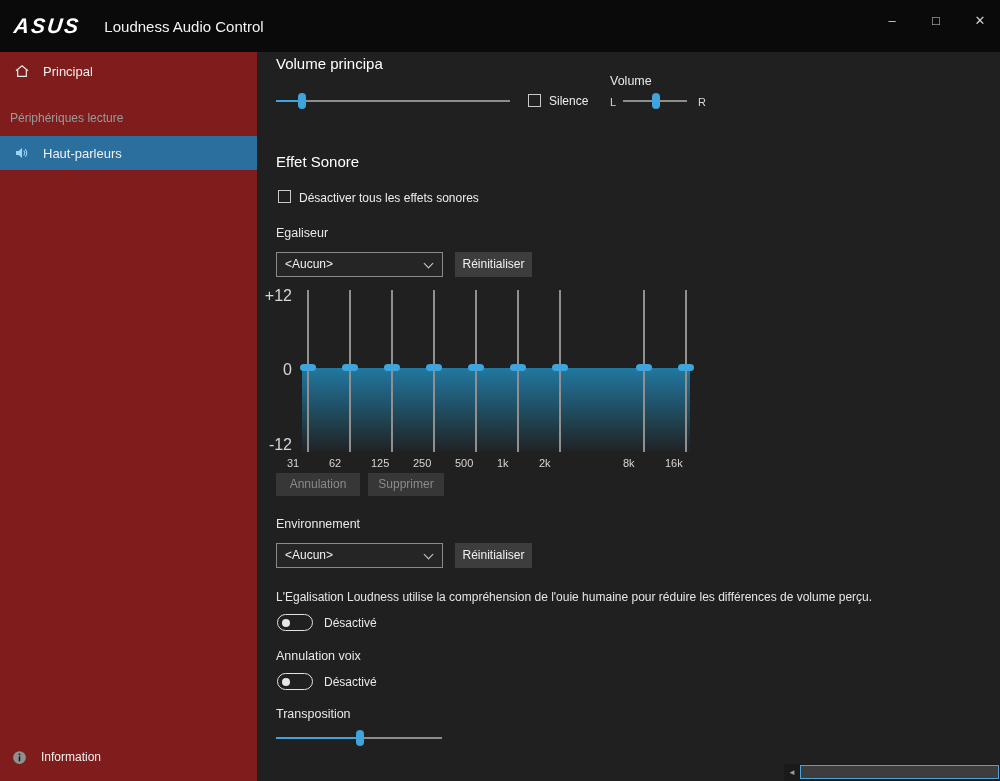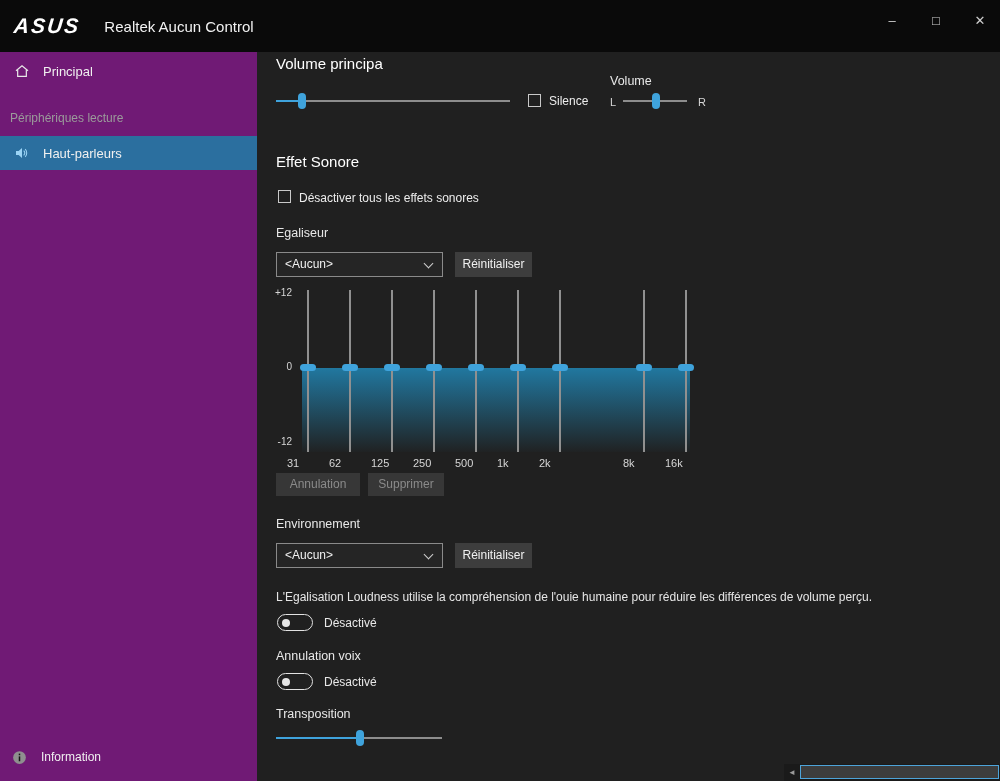--- a/index.html
+++ b/index.html
@@ -7,21 +7,21 @@
   .app { position:relative; width:1000px; height:781px; background:#202020; overflow:hidden; }
 
   
   .titlebar { position:absolute; left:0; top:0; width:1000px; height:52px; background:#0a0a0a; display:flex; align-items:center; }
   .logo { font-size:21px; font-weight:700; font-style:italic; letter-spacing:2px; color:#fff; margin:0 24px 0 14px; transform:skewX(-6deg); }
   .app-title { font-size:15px; color:#f2f2f2; }
   .win-controls { position:absolute; right:12px; top:0; height:40px; display:flex; align-items:center; gap:28px; }
   .win-btn { color:#cfcfcf; font-size:13px; width:16px; text-align:center; cursor:default; }
 
   
-  .sidebar { position:absolute; left:0; top:52px; width:257px; bottom:0; background:#701a75;text-align:center; }
+  .sidebar { position:absolute; left:0; top:52px; width:257px; bottom:0; background:#7f1d1d;text-align:center; }
   .side-item { position:absolute; left:0; width:257px; height:34px; display:flex; align-items:center; gap:13px; padding-left:13px; color:#f0f0f0; font-size:13px; cursor:default; }
   .side-item.selected { background:#2b6f9f; }
   .side-section { position:absolute; left:10px; top:59px; font-size:12px; color:#9b9b9b; }
   .icon16 { width:17px; height:17px; display:inline-flex; align-items:center; justify-content:center; }
 
   
   .content { position:absolute; left:257px; top:52px; right:0; bottom:0; background:#202020; }
   .h1 { position:absolute; font-size:15px; color:#ffffff; }
   .lbl { position:absolute; font-size:12.5px; color:#e8e8e8; }
   .small-lbl { position:absolute; font-size:11px; color:#d6d6d6; }
@@ -32,21 +32,21 @@
 
   .checkbox { position:absolute; width:13px; height:13px; border:1px solid #c9c9c9; background:transparent; }
   .check-label { position:absolute; font-size:12px; color:#ededed; }
 
   .dropdown { position:absolute; width:167px; height:25px; background:#252525; border:1px solid #8a8a8a; color:#f0f0f0; font-size:12px; line-height:23px; padding-left:8px; }
   .chev { position:absolute; right:10px; top:7px; width:7px; height:7px; border-right:1.5px solid #cfcfcf; border-bottom:1.5px solid #cfcfcf; transform:rotate(45deg); }
   .btn { position:absolute; height:25px; background:#3d3d3d; color:#f0f0f0; font-size:12px; text-align:center; line-height:25px; cursor:default; }
   .btn.disabled { background:#373737; color:#8a8a8a; height:23px; line-height:23px; }
 
   
-  .eq-scale { position:absolute; left:7px; width:28px; text-align:right; font-size:10px; color:#d6d6d6; }
+  .eq-scale { position:absolute; left:7px; width:28px; text-align:right; font-size:16px; color:#d6d6d6; }
   .eq-gradient { position:absolute; left:45px; top:316px; width:388px; height:84px;
                  background:linear-gradient(to bottom, rgba(33,135,182,0.85), rgba(33,135,182,0.02)); }
   .eq-band { position:absolute; top:238px; width:42px; height:162px; }
   .eq-track { position:absolute; left:20px; top:0; width:2px; height:162px; background:#909090; }
   .eq-thumb { position:absolute; left:13px; top:74px; width:16px; height:7px; border-radius:3.5px; background:#3fa3dc; }
   .eq-freq  { position:absolute; left:0; top:167px; width:42px; text-align:left; font-size:11px; color:#d6d6d6; }
 
   
   .toggle { position:absolute; width:36px; height:17px; border:1px solid #e2e2e2; border-radius:9px; background:transparent; }
   .toggle .knob { position:absolute; left:4px; top:3.5px; width:8px; height:8px; border-radius:50%; background:#e6e6e6; }
@@ -59,21 +59,21 @@
   .hscroll-arrow { position:absolute; left:4px; top:4px; font-size:8px; color:#9a9a9a; }
   .hscroll-thumb { position:absolute; left:16px; top:1px; width:199px; height:14px; background:#3d3d3d; border:1px solid #4da4da; }
 </style>
 </head>
 <body>
 
 <div class="app">
 
   <header class="titlebar">
     <div class="logo">ASUS</div>
-    <div class="app-title">Realtek Aucun Control</div>
+    <div class="app-title">Loudness Audio Control</div>
     <div class="win-controls">
       <span class="win-btn">–</span>
       <span class="win-btn">□</span>
       <span class="win-btn">✕</span>
     </div>
   </header>
 
   <nav class="sidebar">
     <div class="side-item" style="top:2px;">
       <span class="icon16">

